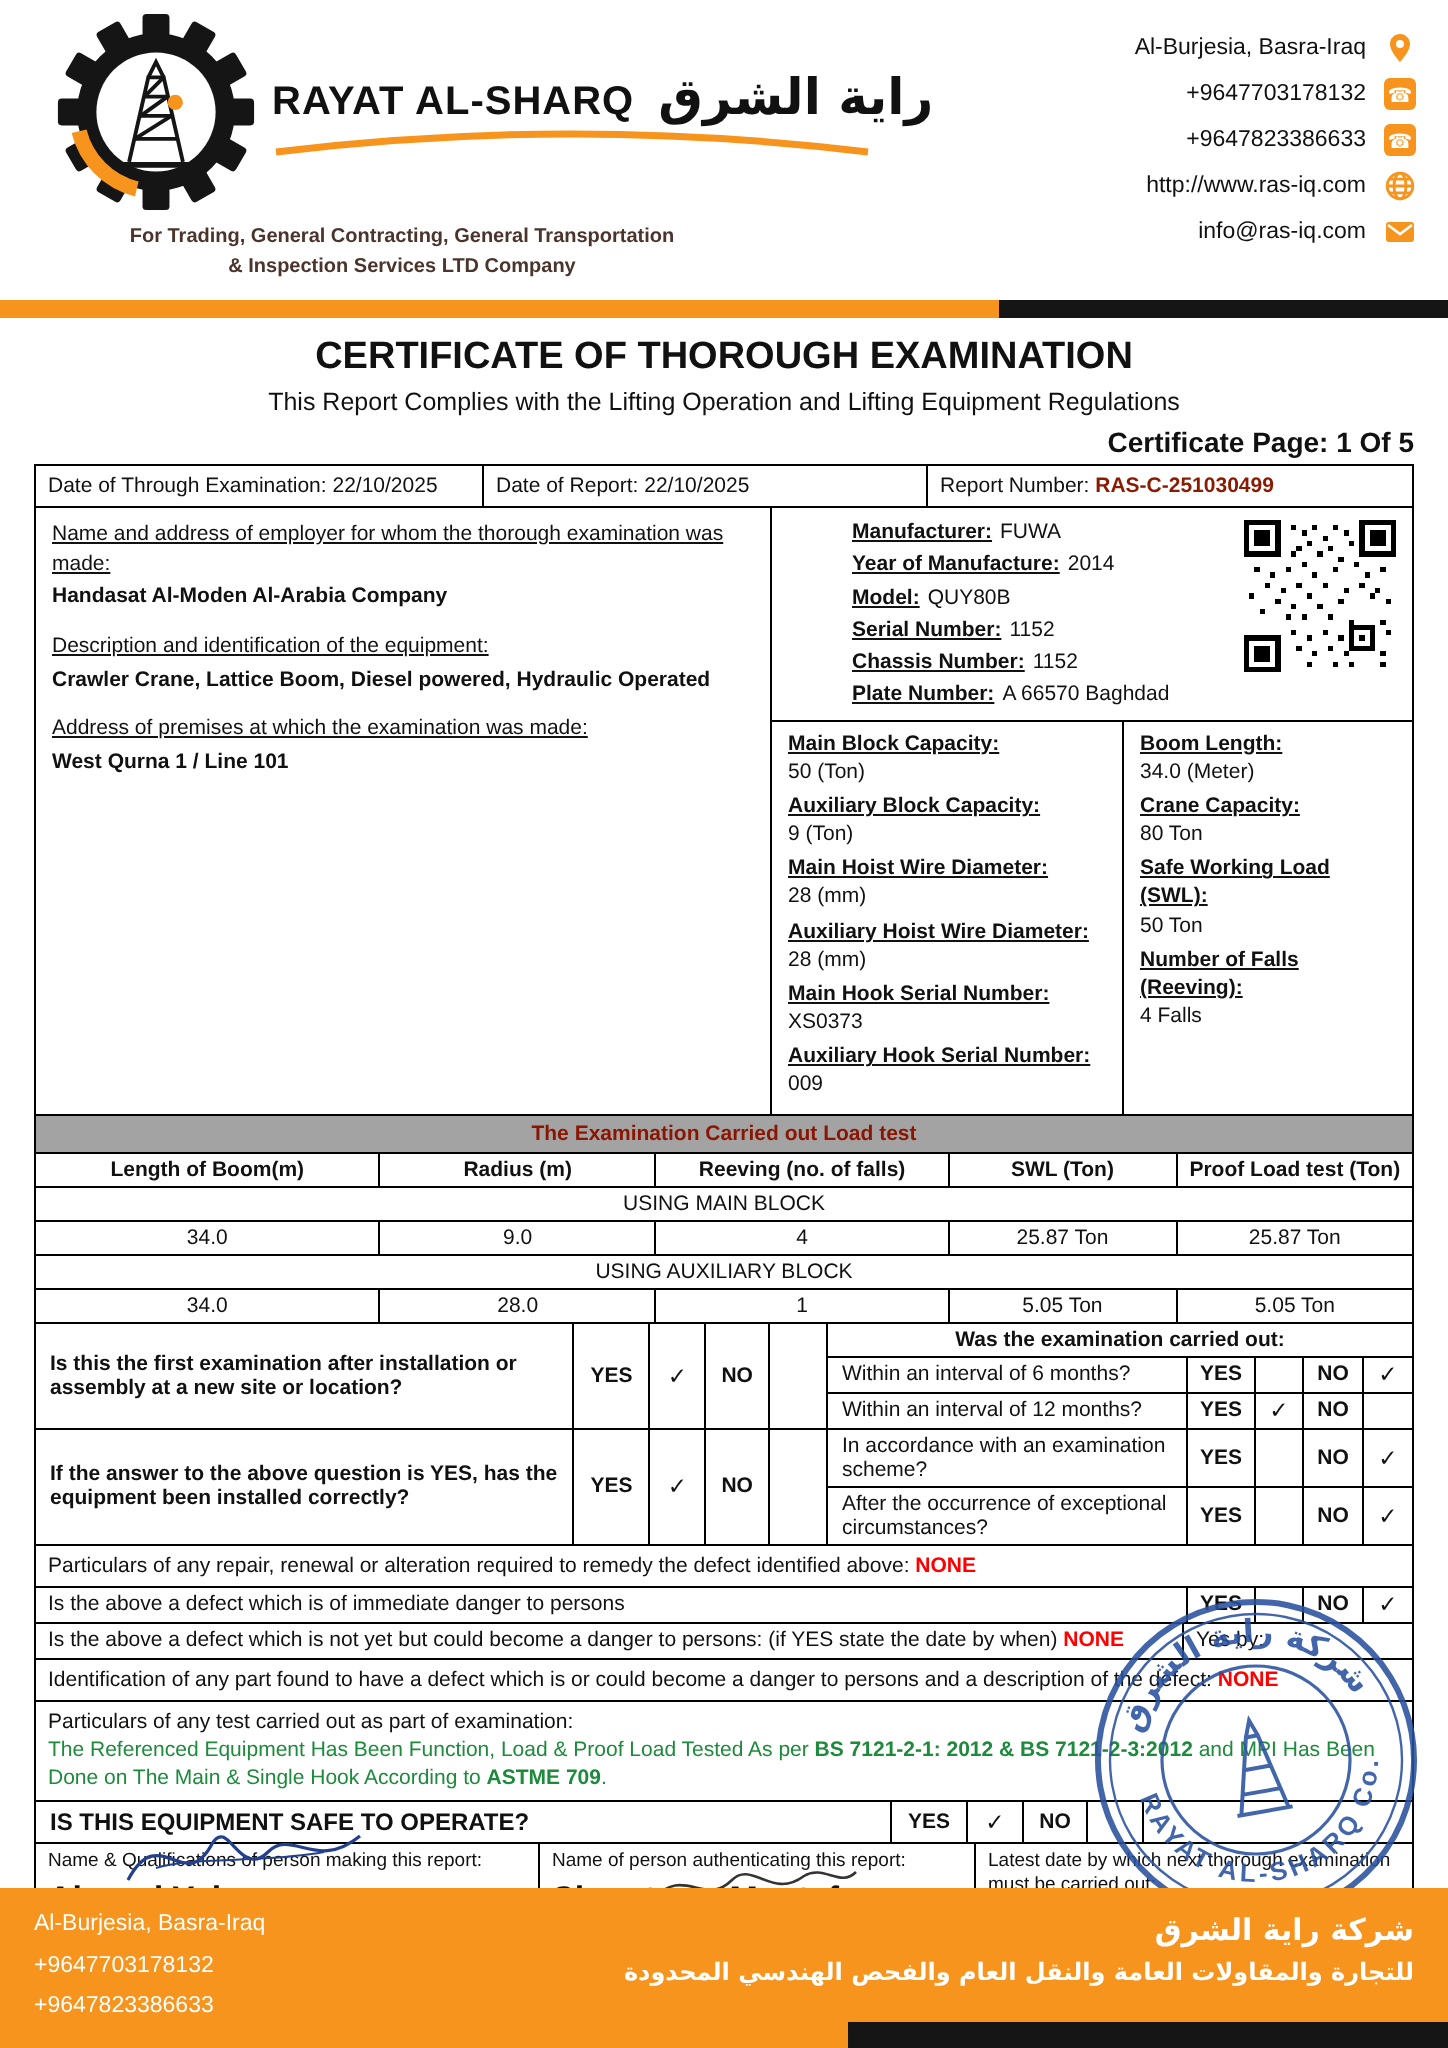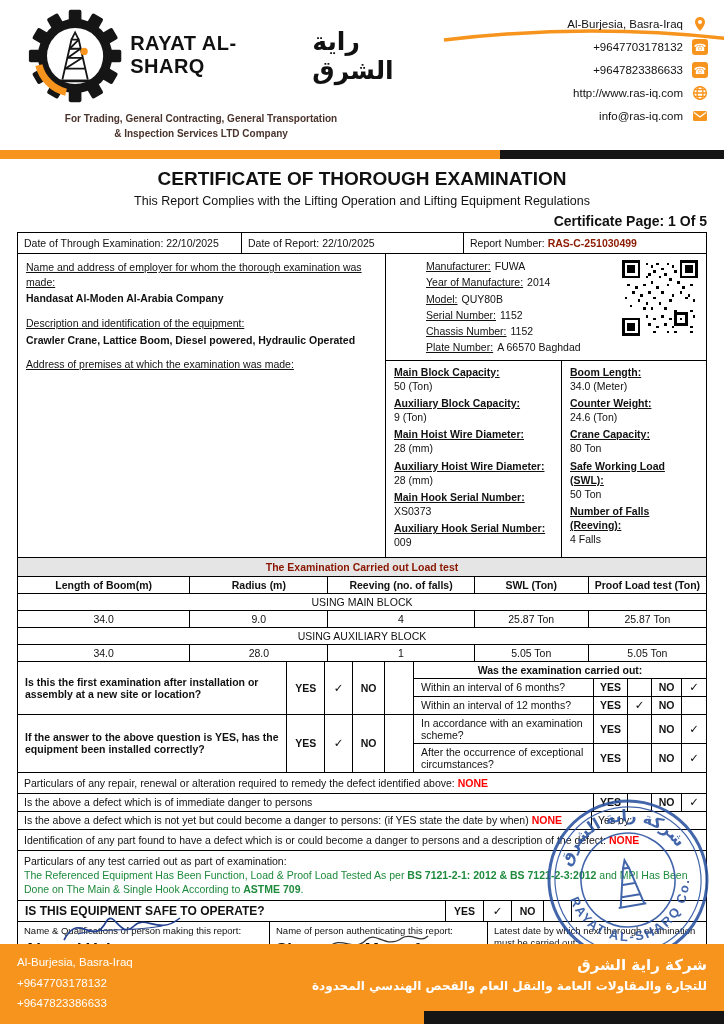--- a/index.html
+++ b/index.html
@@ -2,21 +2,21 @@
 <html><head>
 <meta charset="utf-8">
 <style>
   * { box-sizing: border-box; margin: 0; padding: 0; }
   body { width: 724px; height: 1024px; background: #fff; font-family: "Liberation Sans", "DejaVu Sans", sans-serif; color: #111; }
   .page { position: relative; width: 724px; height: 1024px; overflow: hidden; background: #fff; }
 
   
   .header { position: relative; height: 150px; }
   .logo { position: absolute; left: 28px; top: 6px; display: flex; align-items: center; gap: 8px; }
-  .logo-text { display: flex; }
+  .logo-text { display: flex; flex-direction: column; }
   .name-row { display: flex; align-items: baseline; gap: 12px; }
   .name-en { font-size: 20px; font-weight: bold; letter-spacing: .5px; color: #111; }
   .name-ar { font-size: 25px; font-weight: bold; font-family: "DejaVu Sans", sans-serif; color: #111; }
   .swoosh { margin-top: 2px; }
   .tagline { position: absolute; left: 28px; top: 112px; width: 346px; text-align: center; font-size: 10px; font-weight: bold; color: #4a342c; line-height: 1.45; }
   .contacts { position: absolute; right: 16px; top: 16px; display: flex; flex-direction: column; gap: 7px; }
   .contact-row { display: flex; justify-content: flex-end; align-items: center; gap: 9px; font-size: 11.5px; color: #111; }
   .top-bar { height: 9px; background: linear-gradient(to right, #F7941D 0 69%, #151515 69% 100%); }
 
   
@@ -39,34 +39,34 @@
   .repnum { font-weight: bold; color: #8B1A00; }
 
   
   .eq-left { width: 368px; border-right: 1px solid #000; padding: 6px 8px; }
   .grp { margin-bottom: 10px; }
   .ulab { text-decoration: underline; line-height: 1.4; margin-bottom: 2px; }
   .val { font-weight: bold; line-height: 1.4; }
   .eq-right { flex: 1; display: flex; flex-direction: column; }
   .details { padding: 4px 8px; position: relative; min-height: 100px; }
   .drow { line-height: 1.55; }
-  .dl { font-weight: normal; text-decoration: underline; margin-right: 4px; padding-left: 32px; }
+  .dl { font-weight: bold; text-decoration: underline; margin-right: 4px; padding-left: 32px; }
   .qr { position: absolute; top: 6px; right: 8px; }
   .specs { flex: 1; display: flex; border-top: 1px solid #000; }
   .scol { padding: 4px 8px; }
   .scol1 { width: 176px; border-right: 1px solid #000; }
   .scol2 { flex: 1; }
   .spair { margin-bottom: 3px; }
   .slbl { font-weight: bold; text-decoration: underline; line-height: 1.35; }
   .sval { line-height: 1.35; }
 
   
   table.loadtest { width: 100%; border-collapse: collapse; table-layout: fixed; }
   table.loadtest td { border: 1px solid #000; text-align: center; padding: 2px 2px; font-size: 10.5px; }
-  .lt-title { background: #e5e5e5; color: #8a1602; font-weight: bold; font-size: 13px; padding: 3px !important; }
+  .lt-title { background: #a3a3a3; color: #8a1602; font-weight: bold; font-size: 13px; padding: 3px !important; }
   .lt-head td { font-weight: bold; }
 
   
   .xcell { border-right: 1px solid #000; display: flex; align-items: center; justify-content: center; padding: 1px 3px; min-height: 17px; }
   .xq { justify-content: flex-start; text-align: left; padding: 2px 7px; }
   .nob { border-right: none; }
   .bb { border-bottom: 1px solid #000; }
   .xleft { display: flex; width: 396px; border-right: 1px solid #000; align-items: stretch; }
   .xright { width: 293px; display: flex; flex-direction: column; }
   .xr { display: flex; flex: 1; }
@@ -220,20 +220,21 @@
         <div class="grp">
           <div class="ulab">Name and address of employer for whom the thorough examination was made:</div>
           <div class="val">Handasat Al-Moden Al-Arabia Company</div>
         </div>
         <div class="grp">
           <div class="ulab">Description and identification of the equipment:</div>
           <div class="val">Crawler Crane, Lattice Boom, Diesel powered, Hydraulic Operated</div>
         </div>
         <div class="grp">
           <div class="ulab">Address of premises at which the examination was made:</div>
+          <div class="val">West Qurna 1 / Line 101</div>
         </div>
       </div>
       <div class="eq-right">
         <div class="details">
           <div class="drow"><span class="dl">Manufacturer:</span><span>FUWA</span></div>
           <div class="drow"><span class="dl">Year of Manufacture:</span><span>2014</span></div>
           <div class="drow"><span class="dl">Model:</span><span>QUY80B</span></div>
           <div class="drow"><span class="dl">Serial Number:</span><span>1152</span></div>
           <div class="drow"><span class="dl">Chassis Number:</span><span>1152</span></div>
           <div class="drow"><span class="dl">Plate Number:</span><span>A 66570 Baghdad</span></div>
@@ -346,24 +347,20 @@
                 <div class="slbl">Auxiliary Hook Serial Number:</div>
                 <div class="sval">009</div>
               </div>
           </div>
           <div class="scol scol2">
             <div class="spair">
                 <div class="slbl">Boom Length:</div>
                 <div class="sval">34.0 (Meter)</div>
               </div>
             <div class="spair">
-                <div class="slbl">Counter Weight:</div>
-                <div class="sval">24.6 (Ton)</div>
-              </div>
-            <div class="spair">
                 <div class="slbl">Crane Capacity:</div>
                 <div class="sval">80 Ton</div>
               </div>
             <div class="spair">
                 <div class="slbl">Safe Working Load (SWL):</div>
                 <div class="sval">50 Ton</div>
               </div>
             <div class="spair">
                 <div class="slbl">Number of Falls (Reeving):</div>
                 <div class="sval">4 Falls</div>

